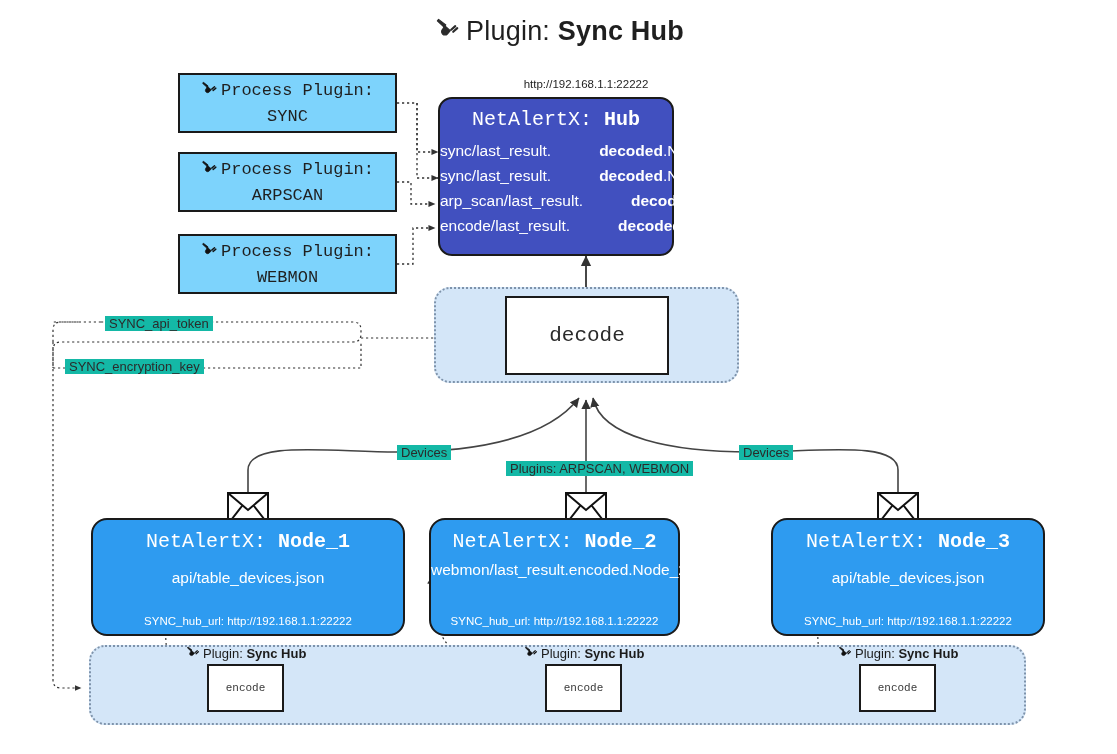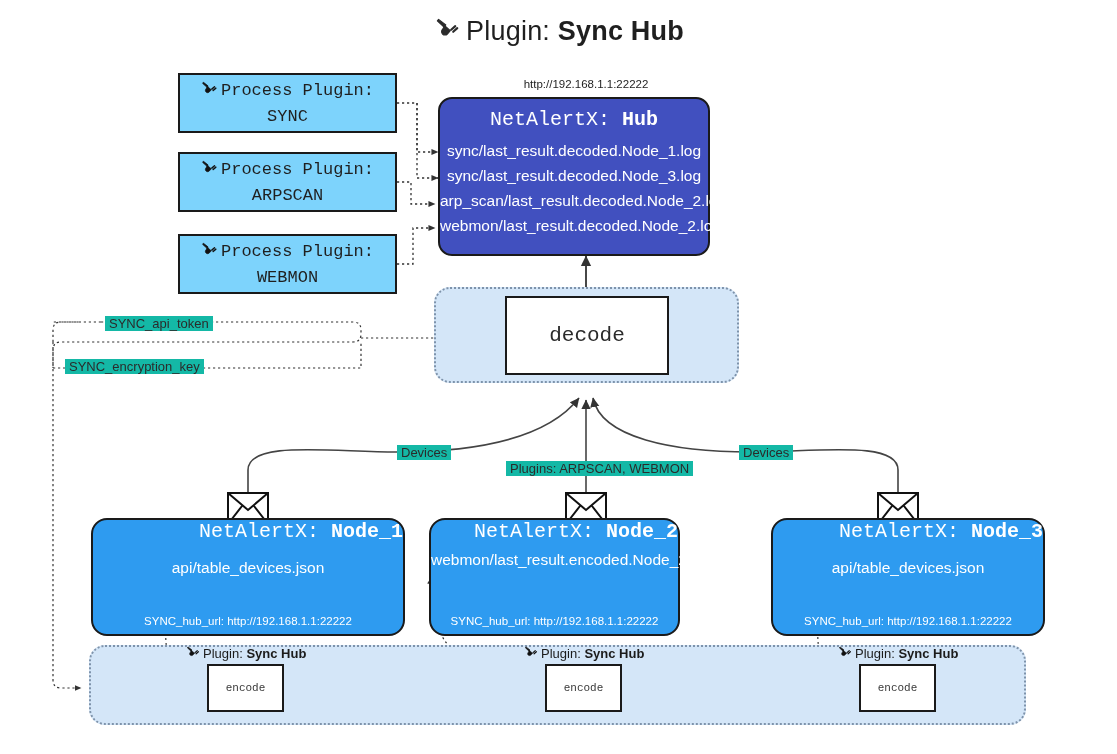--- a/index.html
+++ b/index.html
@@ -25,37 +25,37 @@
   .proc .l1{white-space:nowrap;}
   .proc .l1 .plug{display:inline-block;vertical-align:-3px;margin-right:2px;}
   .proc .l2{white-space:nowrap;}
 
   .hub{border:2px solid #1a1a1a;border-radius:14px;background:#4150bf;color:#ffffff;}
   .hub .hub-title{font-family:"Liberation Mono","DejaVu Sans Mono",monospace;
         font-size:20px;text-align:center;margin-top:9px;white-space:nowrap;}
   .hub .hub-title b{font-weight:700;}
   .hub .rows{margin-top:7px;}
   .hub .rows div{font-size:15.5px;line-height:25px;text-align:center;white-space:nowrap;}
-  .hub .rows b{font-weight:400;}
+  .hub .rows b{font-weight:700;margin-left:48px;}
 
   .hubUrl{position:absolute;font-size:11.5px;color:#1f1f1f;white-space:nowrap;text-align:center;}
 
   .cluster{position:absolute;box-sizing:border-box;background:#d4e6f8;
            border:2px dotted #7e93ab;border-radius:16px;}
 
   .plain{position:absolute;box-sizing:border-box;background:#ffffff;
          border:2px solid #1a1a1a;display:flex;align-items:center;justify-content:center;
          font-family:"Liberation Mono","DejaVu Sans Mono",monospace;color:#3a3a3a;}
   .plain.big{font-size:21px;color:#2b2b2b;}
   .plain.small{font-size:11px;}
 
   .node{position:absolute;box-sizing:border-box;border:2px solid #1a1a1a;
         border-radius:16px;background:#2e9bf0;color:#ffffff;}
   .node .n-title{font-family:"Liberation Mono","DejaVu Sans Mono",monospace;
-        font-size:20px;text-align:right;white-space:nowrap;}
+        font-size:20px;text-align:center;margin-top:10px;white-space:nowrap;}
   .node .n-title b{font-weight:700;}
   .node .n-rows{margin-top:10px;}
   .node .n-rows div{font-size:15.5px;line-height:29px;text-align:center;white-space:nowrap;}
   .node .n-foot{position:absolute;left:0;right:0;bottom:7px;text-align:center;
         font-size:11.5px;white-space:nowrap;}
 
   .edgeLabel{position:absolute;font-size:13px;color:#2b2b2b;background:#14b8a6;
              padding:0 4px;white-space:nowrap;}
 
   .plugLabel{position:absolute;font-size:13px;color:#1b1b1b;white-space:nowrap;}
@@ -178,30 +178,30 @@
             <path d="M14.4 12.2 L18.0 9.0 M16.2 14.0 L19.8 10.8" fill="none" stroke-width="1.9" stroke-linecap="round"></path>
           </g>
         </svg>
       </span><span>Process Plugin:</span>
     </div>
     <div class="l2">WEBMON</div>
   </div>
 
   <div class="hubUrl" style="left:437px;top:78px;width:296px;">http://192.168.1.1:22222</div>
 
-  <div class="box hub" style="left:437px;top:97px;width:272px;height:159px;">
+  <div class="box hub" style="left:437px;top:97px;width:236px;height:159px;">
     <div class="hub-title">
       <span>NetAlertX:</span>
       <b>Hub</b>
     </div>
     <div class="rows">
       <div><span>sync/last_result.</span><b>decoded</b><span>.Node_1.log</span></div>
       <div><span>sync/last_result.</span><b>decoded</b><span>.Node_3.log</span></div>
       <div><span>arp_scan/last_result.</span><b>decoded</b><span>.Node_2.log</span></div>
-      <div><span>webmon/last_result.</span><b>decoded</b><span>.Node_2.log</span></div>
+      <div><span>encode/last_result.</span><b>decoded</b><span>.Node_2.log</span></div>
     </div>
   </div>
 
   <div class="cluster" style="left:433px;top:287px;width:305px;height:96px;"></div>
   <div class="plain big" style="left:504px;top:296px;width:164px;height:79px;">
     <span>decode</span>
   </div>
 
   <div class="edgeLabel" style="left:104px;top:316px;">SYNC_api_token</div>
   <div class="edgeLabel" style="left:64px;top:359px;">SYNC_encryption_key</div>

